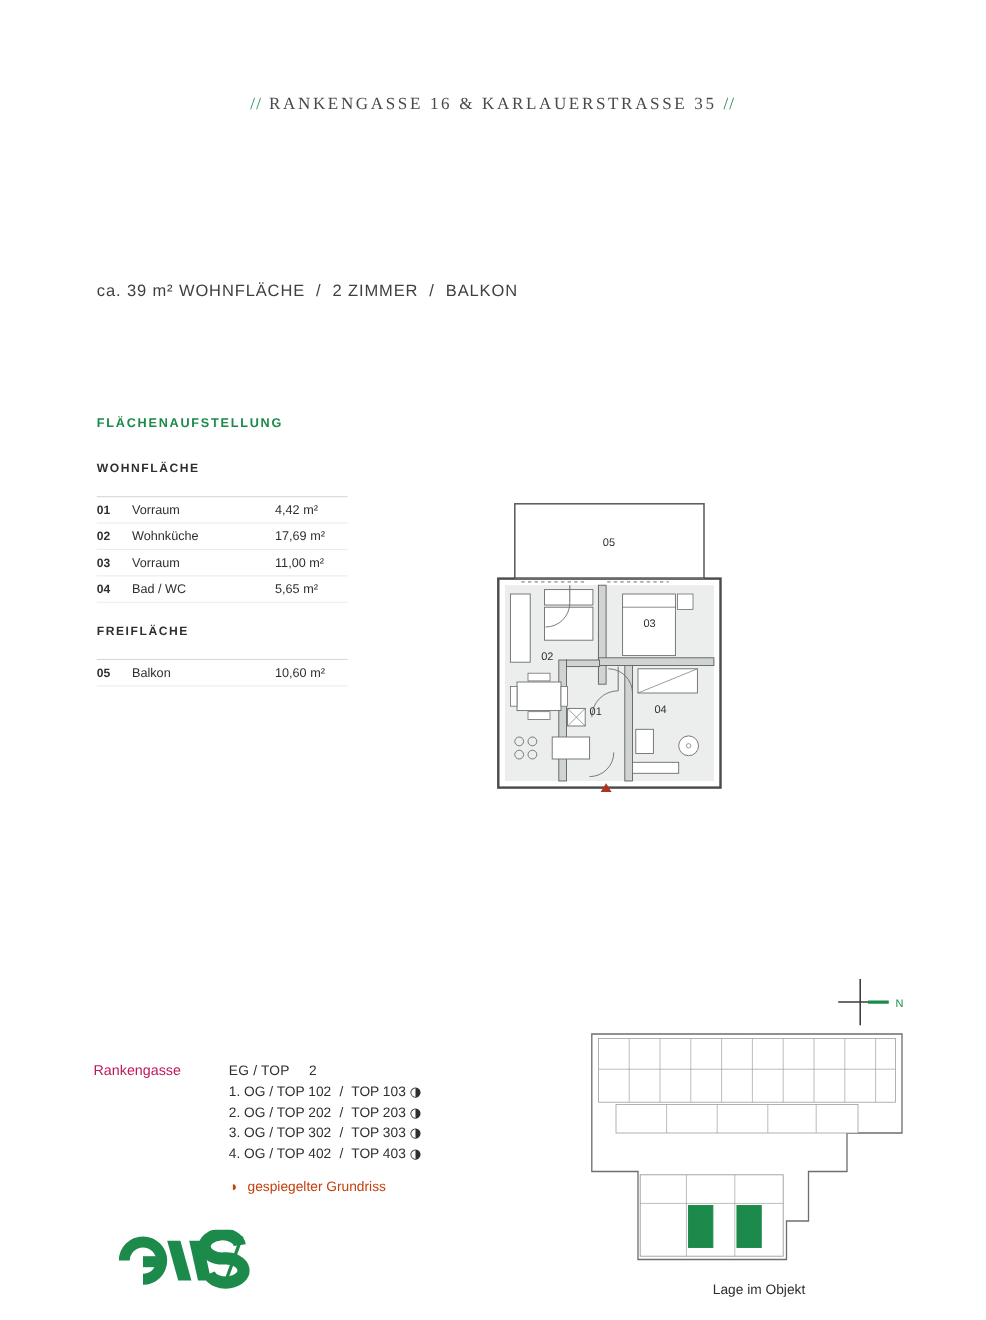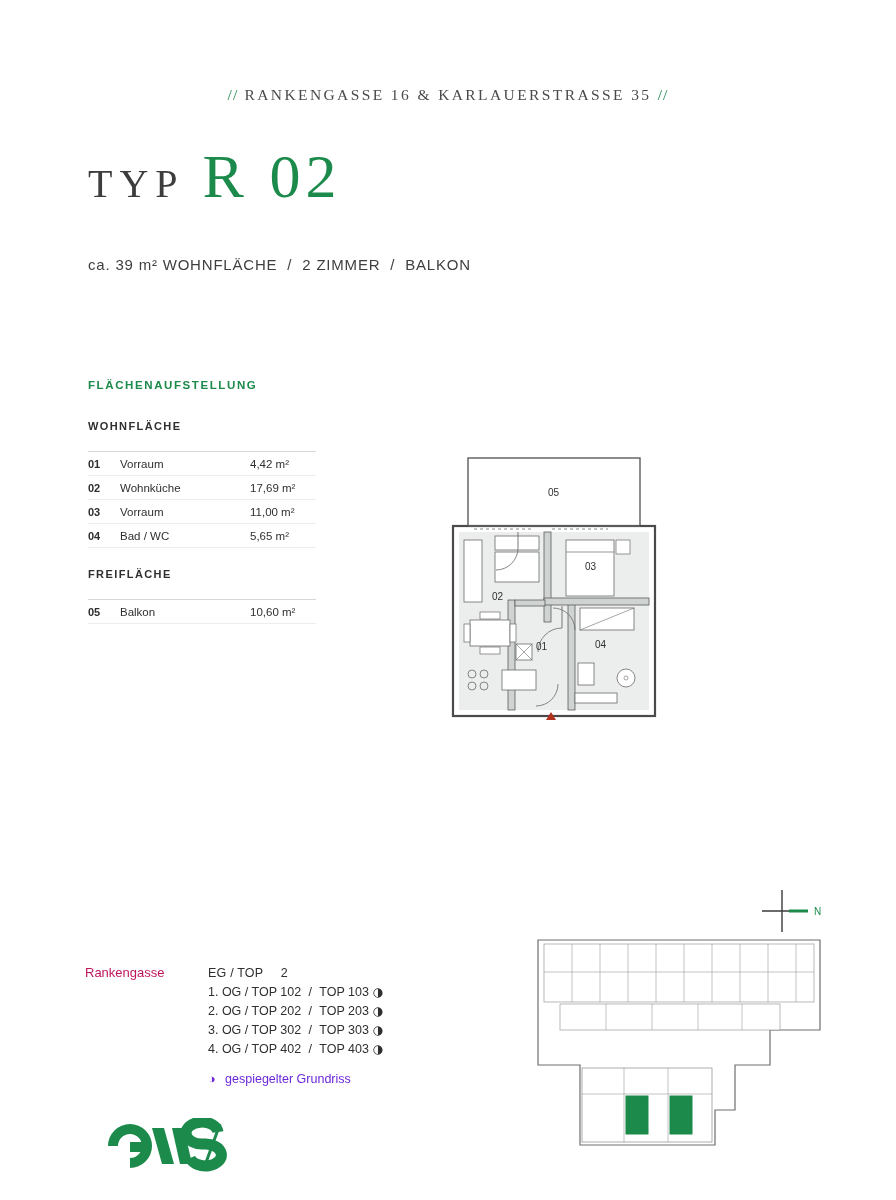--- a/index.html
+++ b/index.html
@@ -107,21 +107,21 @@
     font-size: 12.5px;
     color: #2f2f2f;
     line-height: 19px;
   }
   .top-list .eg { letter-spacing: 0.2px; }
   .top-list .mirror { font-family: "DejaVu Sans", sans-serif; font-size: 12px; }
   .mirror-note {
     position: absolute;
     left: 208px; top: 1072px;
     font-size: 12.5px;
-    color: #6d28d9;
+    color: #c2410c;
   }
 
   
   .logo { position: absolute; left: 100px; top: 1118px; width: 148px; height: 56px; }
 
   
   .lage-wrap { position: absolute; left: 520px; top: 880px; width: 340px; height: 300px; }
   .lage-caption {
     position: absolute;
     left: 520px; top: 1165px; width: 340px;
@@ -135,24 +135,20 @@
 <body>
 
 <div class="page">
 
   <div class="addr-line">
     <span class="addr-slash">//</span>
     <span>RANKENGASSE 16 &amp; KARLAUERSTRASSE 35</span>
     <span class="addr-slash">//</span>
   </div>
 
-  <div class="typ-row">
-    <span class="typ-word">TYP</span>
-    <span class="typ-code">R 02</span>
-  </div>
 
   <div class="subtitle">
     <span>ca. 39 m² WOHNFLÄCHE</span>
     <span class="sep">/</span>
     <span>2 ZIMMER</span>
     <span class="sep">/</span>
     <span>BALKON</span>
   </div>
 
   <div class="sec-title flaechen">FLÄCHENAUFSTELLUNG</div>
@@ -346,14 +342,15 @@
         <rect x="62" y="188" width="130" height="74" fill="#ffffff" stroke="#9a9a9a" stroke-width="0.8"></rect>
         <line x1="62" y1="214" x2="192" y2="214" stroke="#9a9a9a" stroke-width="0.6"></line>
         <line x1="104" y1="188" x2="104" y2="262" stroke="#9a9a9a" stroke-width="0.6"></line>
         <line x1="148" y1="188" x2="148" y2="262" stroke="#9a9a9a" stroke-width="0.6"></line>
 
         <rect x="106" y="216" width="22" height="38" fill="#1b8a4b" stroke="#1b8a4b"></rect>
         <rect x="150" y="216" width="22" height="38" fill="#1b8a4b" stroke="#1b8a4b"></rect>
       </g>
     </svg>
   </div>
+  <div class="lage-caption">Lage im Objekt</div>
 
 </div>
 
 </body></html>

